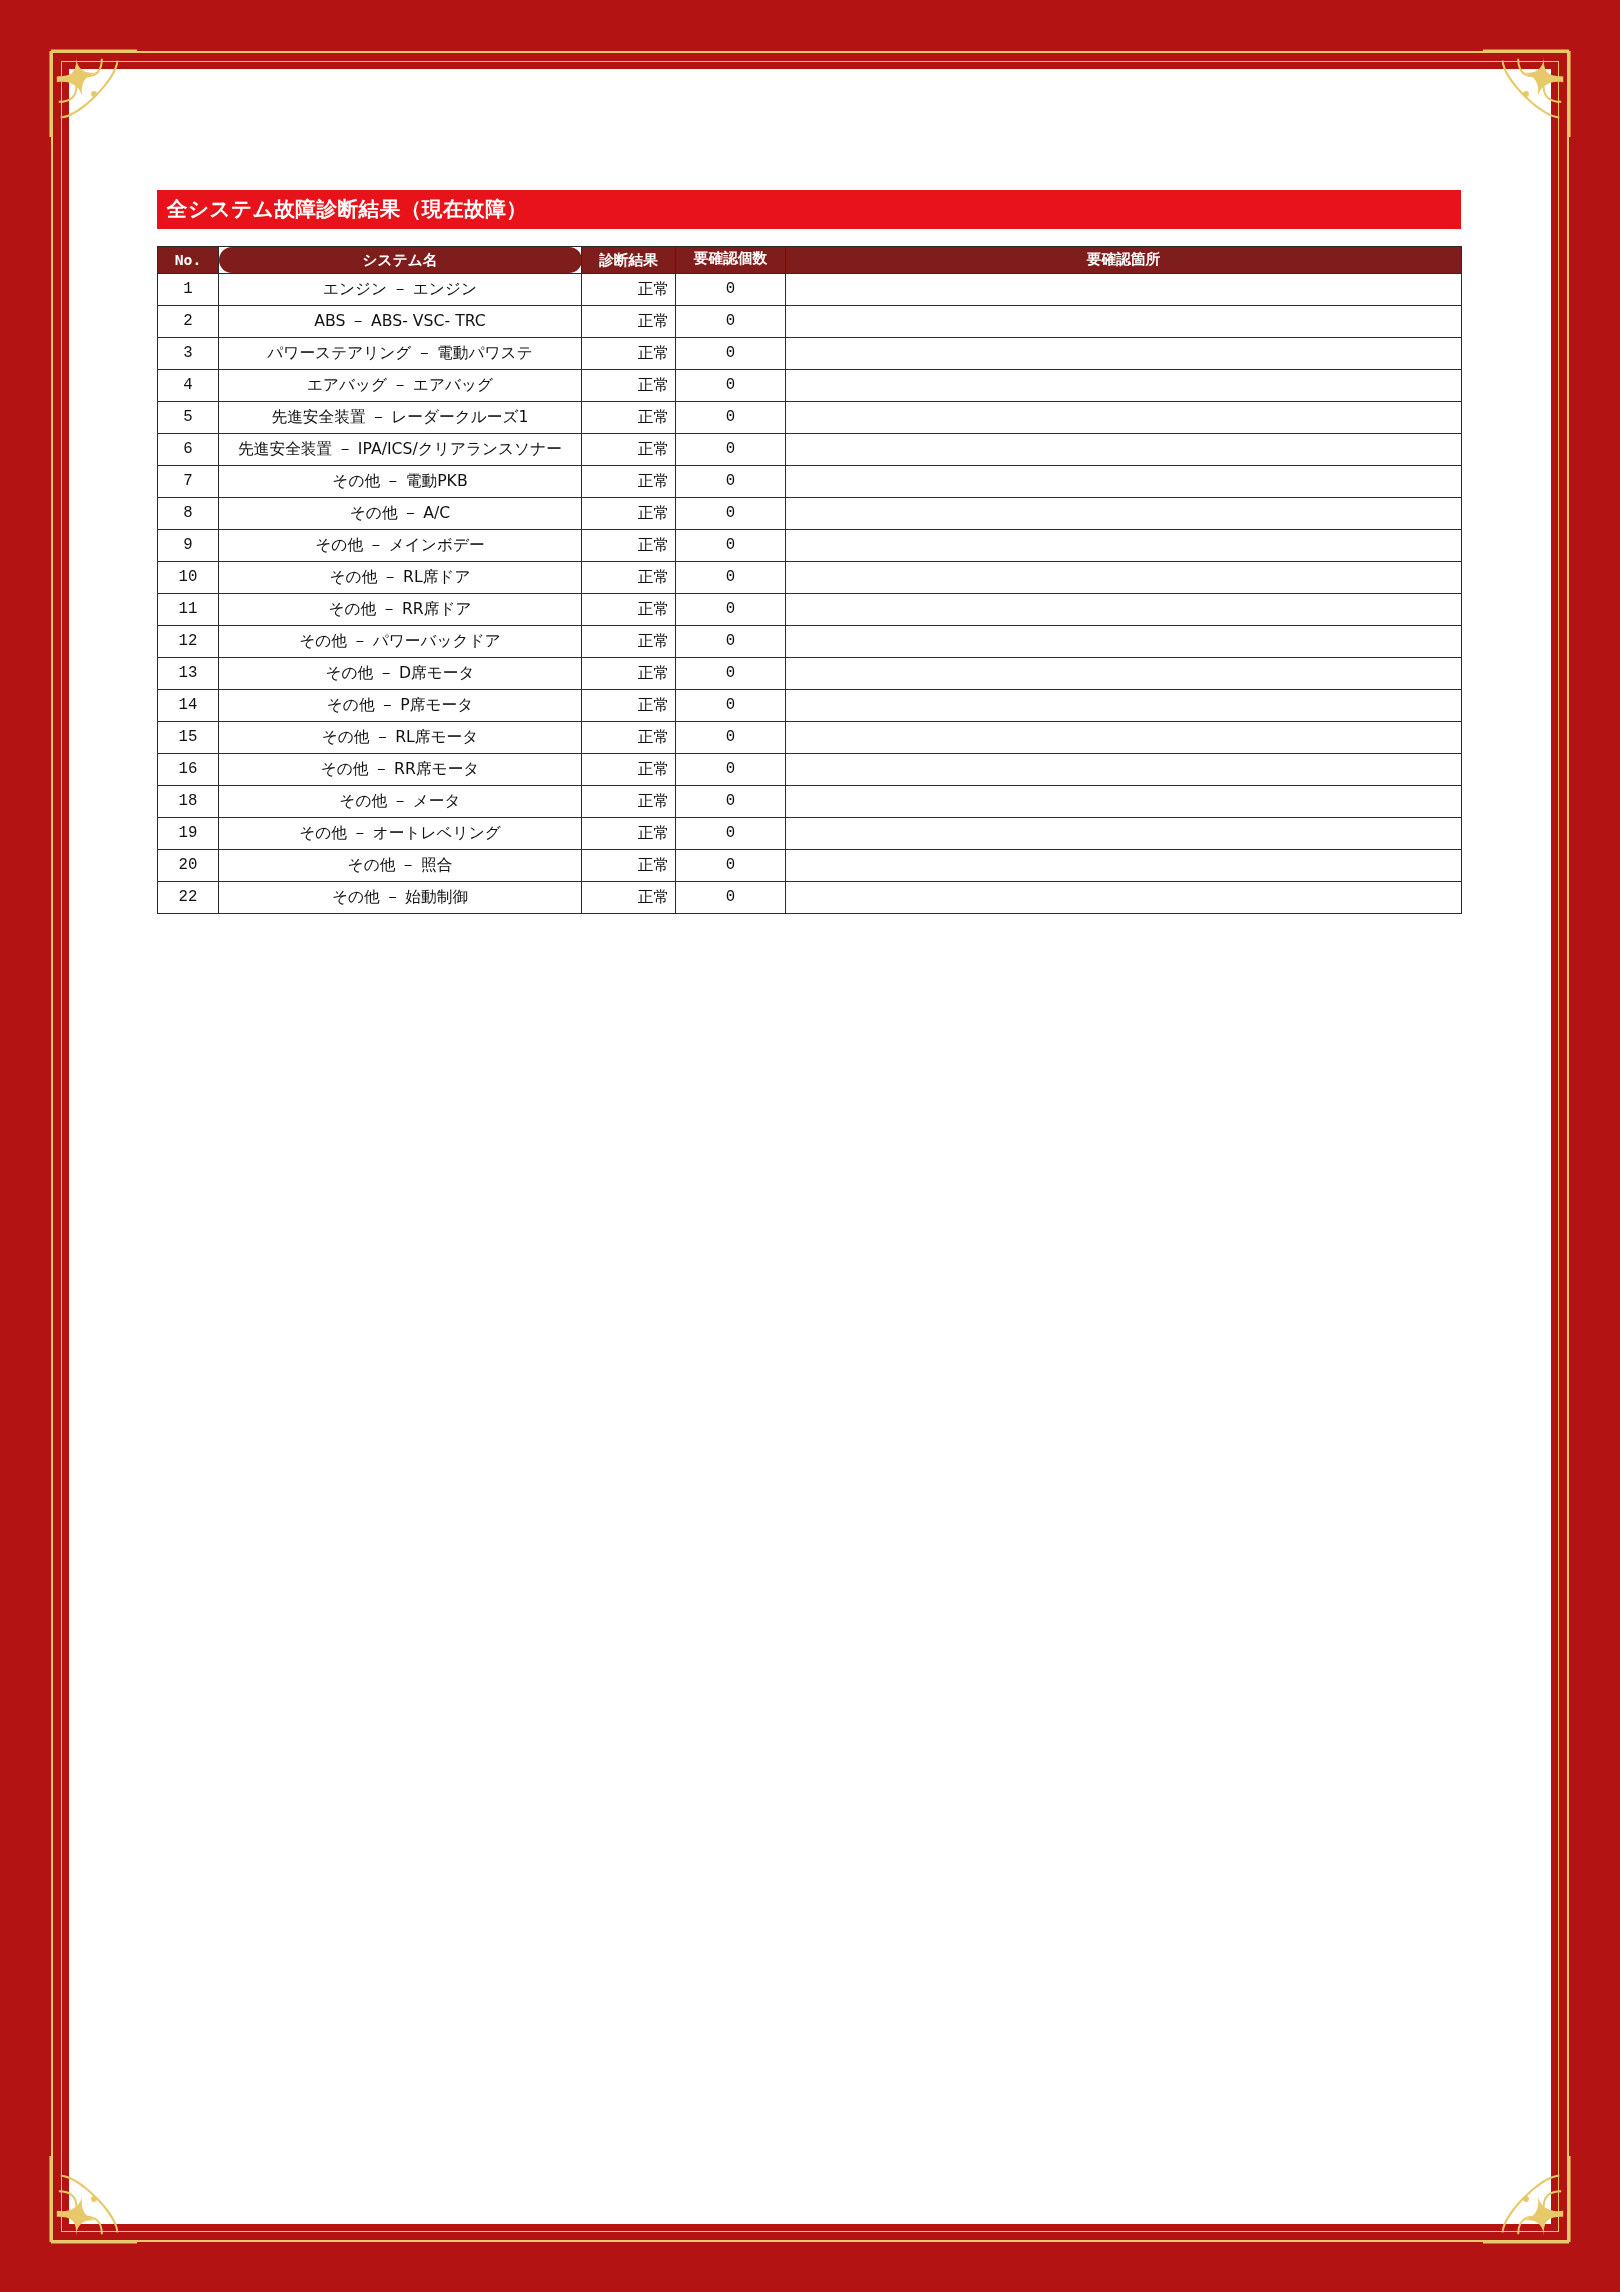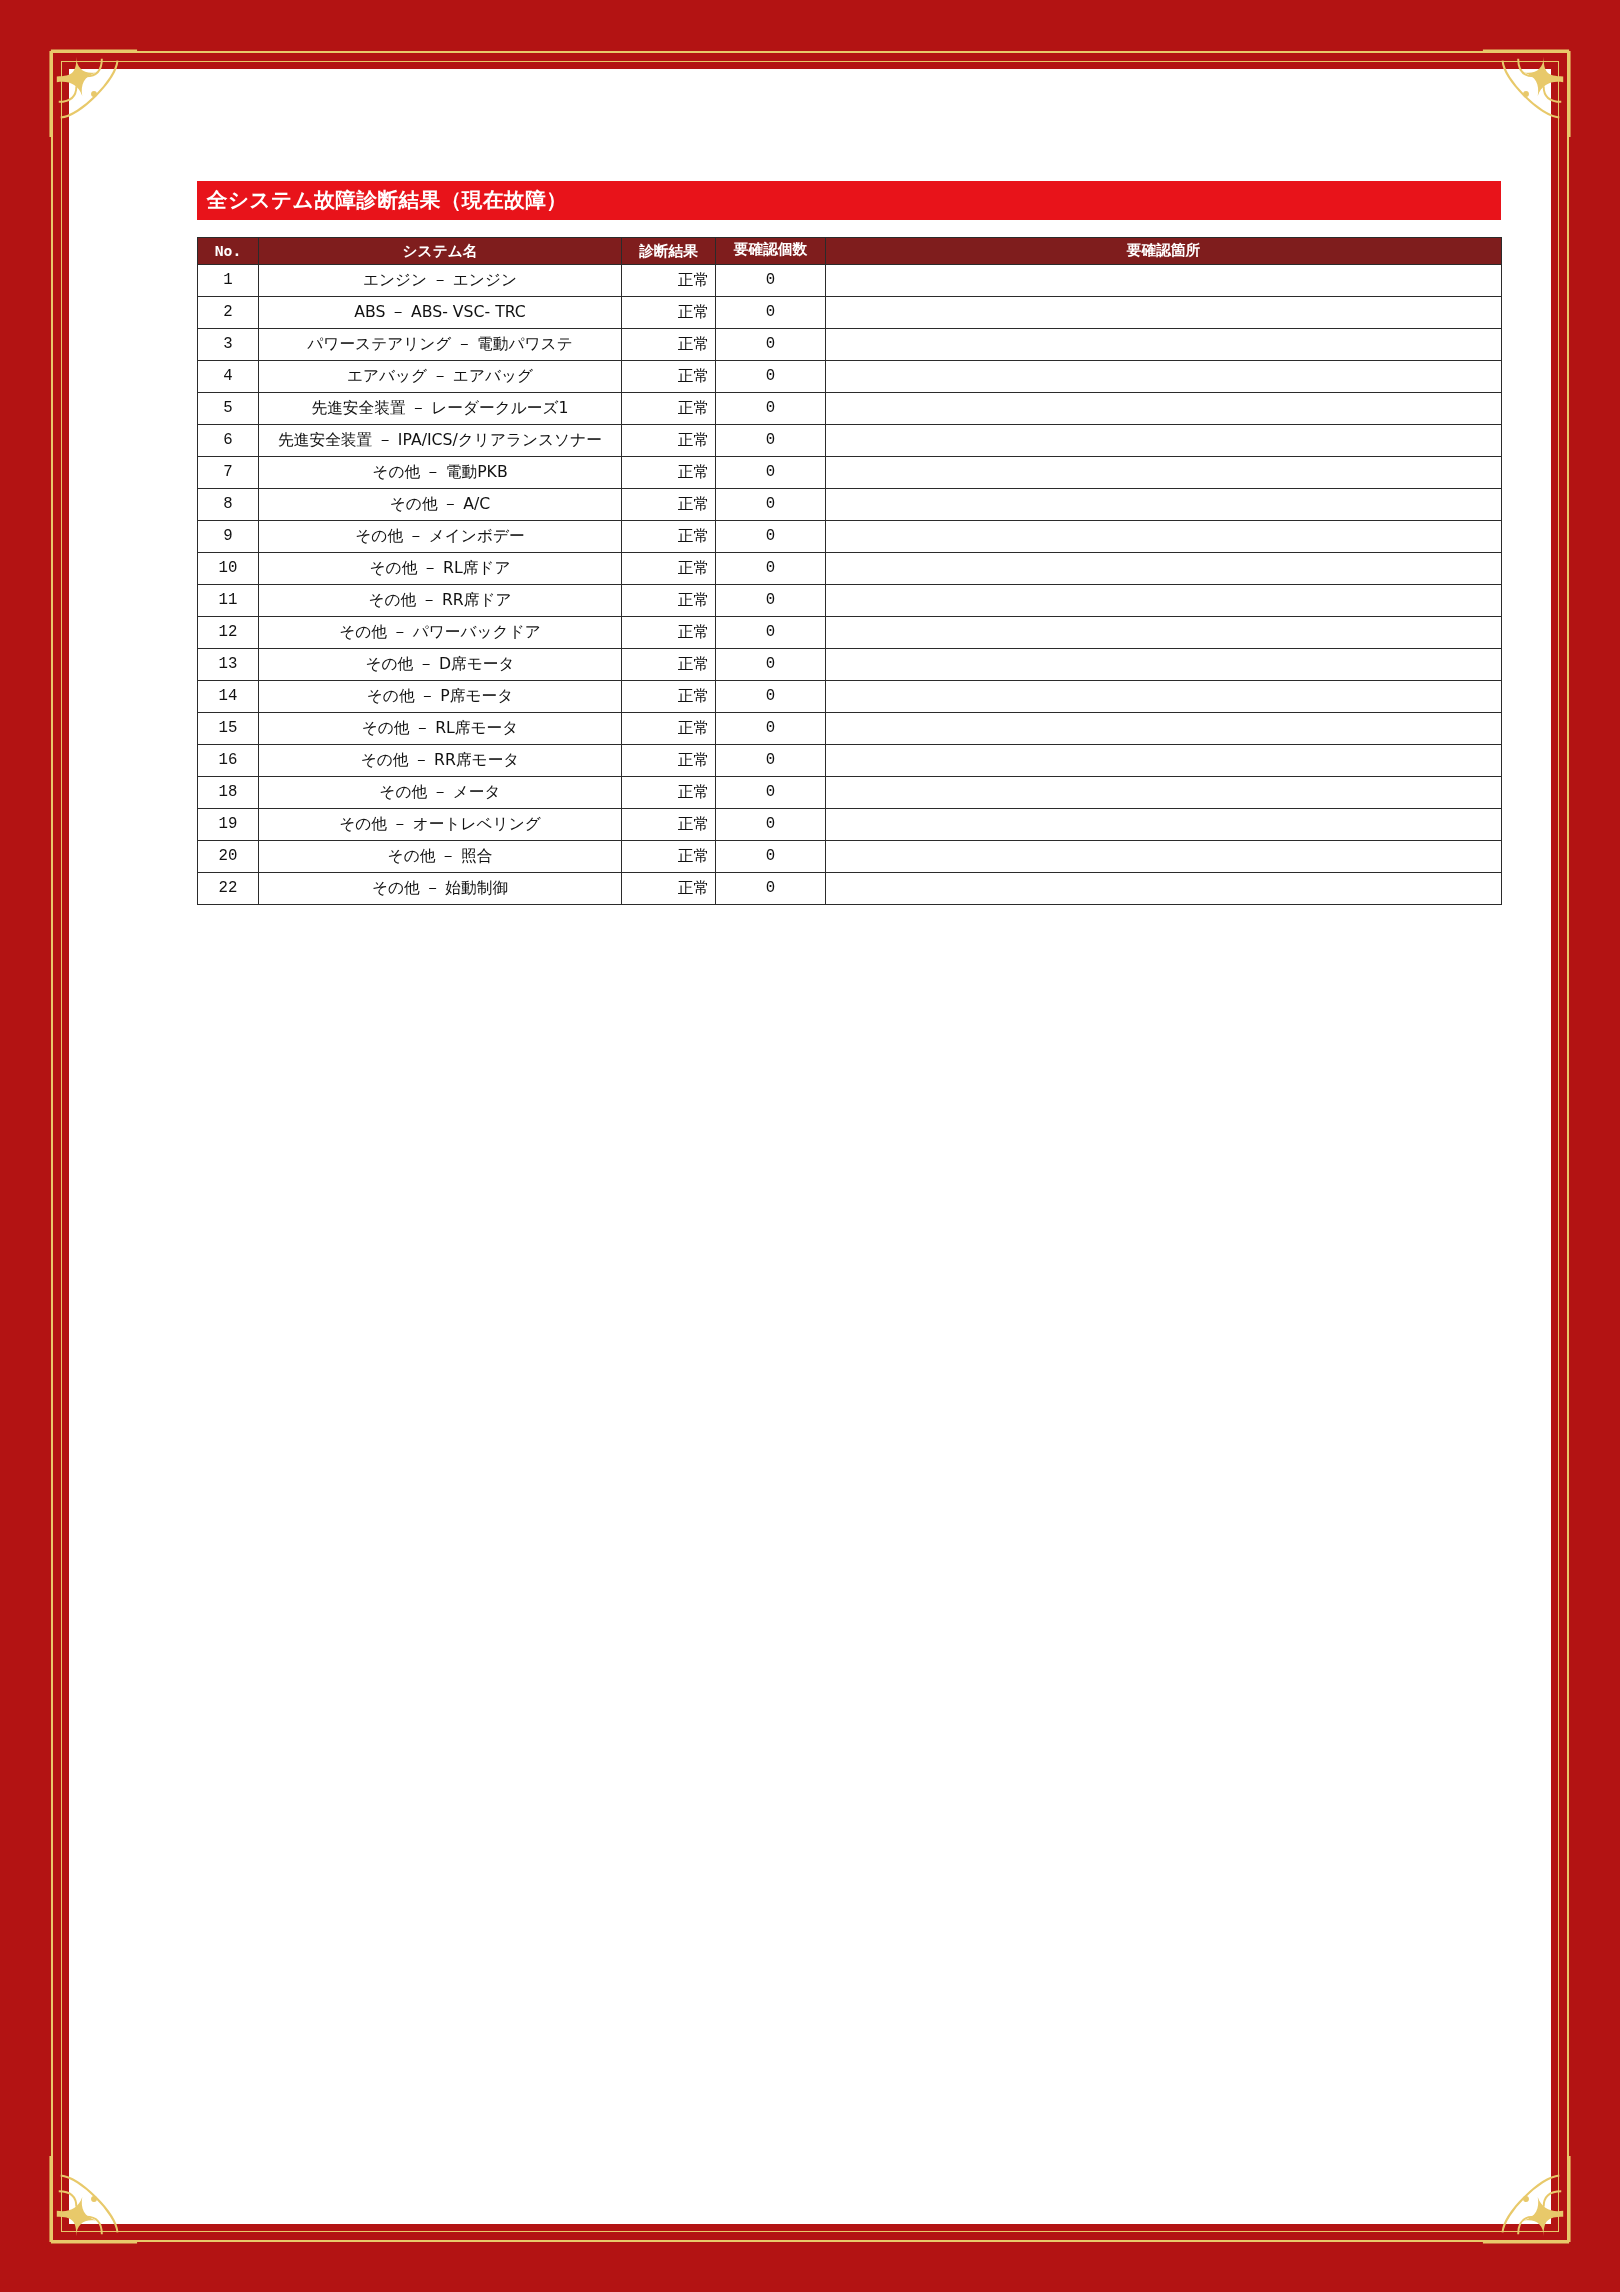--- a/index.html
+++ b/index.html
@@ -61,23 +61,22 @@
   .corner svg { display: block; width: 94px; height: 94px; }
   .corner.tl { left: 47px;  top: 47px; }
   .corner.tr { right: 47px; top: 47px; transform: scaleX(-1); }
   .corner.bl { left: 47px;  bottom: 47px; transform: scaleY(-1); }
   .corner.br { right: 47px; bottom: 47px; transform: scale(-1,-1); }
 
   
   .content {
     position: absolute;
     left: 157px;
-    top: 181px;
+    top: 190px;
     width: 1304px;
-    margin-left: 40px;
   }
 
   .section-title-bar {
     background: #e8131a;
     color: #ffffff;
     font-size: 20.6px;
     font-weight: bold;
     letter-spacing: 0.5px;
     padding: 6.9px 9.8px 7.8px 9.8px;
     box-sizing: border-box;
@@ -122,21 +121,21 @@
   .col-loc   { width: 676px; text-align: left; }
 
   .two-line td { height: 57px; }
   .sys-wrap { line-height: 1.45; }
 
   
   .col-no, .col-cnt {
     font-family: Liberation Mono, monospace;
     font-size: 14.7px;
   }
-  .col-sys { font-family: "DejaVu Sans", "Liberation Sans", sans-serif; }
+  .col-sys { font-family: "DejaVu Sans", "Liberation Sans", sans-serif; border-radius: 13px; }
   .col-res { font-family: "DejaVu Sans", "Liberation Sans", sans-serif; text-align: right; }
   th.col-no { font-family: "DejaVu Sans Mono", "Liberation Mono", monospace; }
 </style>
 </head>
 <body>
 
 <div class="page">
 
   <div class="frame-gold-outer"></div>
   <div class="frame-gold-inner"></div>

